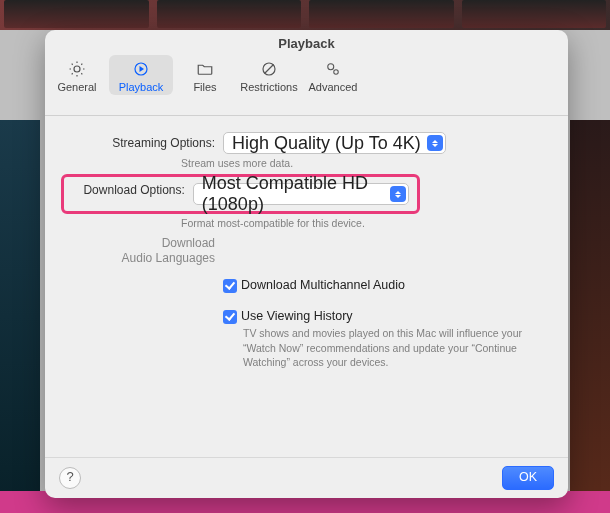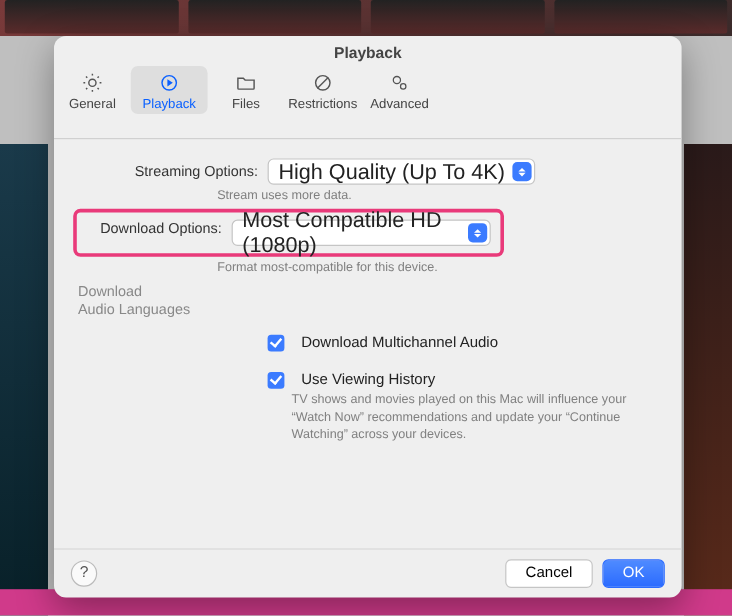--- a/index.html
+++ b/index.html
@@ -145,20 +145,21 @@
     display:flex;
     align-items:flex-start;
   }
 
   .langs-row {
     display:flex;
     margin-top:6px;
   }
   .langs-label {
     width:150px;
+    text-align:right;
     padding-right:8px;
     color:#888;
     font-size:12px;
     line-height:1.25;
   }
   .langs-box {
     flex:1;
     border:1px solid #c9c9c9;
     border-radius:4px;
     background:#fff;
@@ -183,21 +184,21 @@
     line-height:16px;
     text-align:center;
   }
   .plusminus > div:first-child { border-bottom-left-radius:4px; }
 
   .check-row {
     display:flex;
     align-items:flex-start;
     margin-left:158px;
     margin-top:12px;
-    gap:14px;
+    gap:4px;
     font-size:12.5px;
   }
   .checkbox {
     width:14px; height:14px;
     border-radius:3px;
     background:#3b7bff;
     position:relative;
     flex-shrink:0;
     margin-top:1px;
   }
@@ -348,17 +349,16 @@
       <div class="checkbox"></div>
       <div>Use Viewing History</div>
     </div>
     <div class="hint" style="margin-left:178px; margin-right:10px;">TV shows and movies played on this Mac will influence your “Watch Now” recommendations and update your “Continue Watching” across your devices.</div>
 
   </div>
 
   <div class="footer">
     <div class="help">?</div>
     <div class="spacer"></div>
-    <div class="btn">Cancel</div>
     <div class="btn primary">OK</div>
   </div>
 
 </div>
 
 </body></html>

